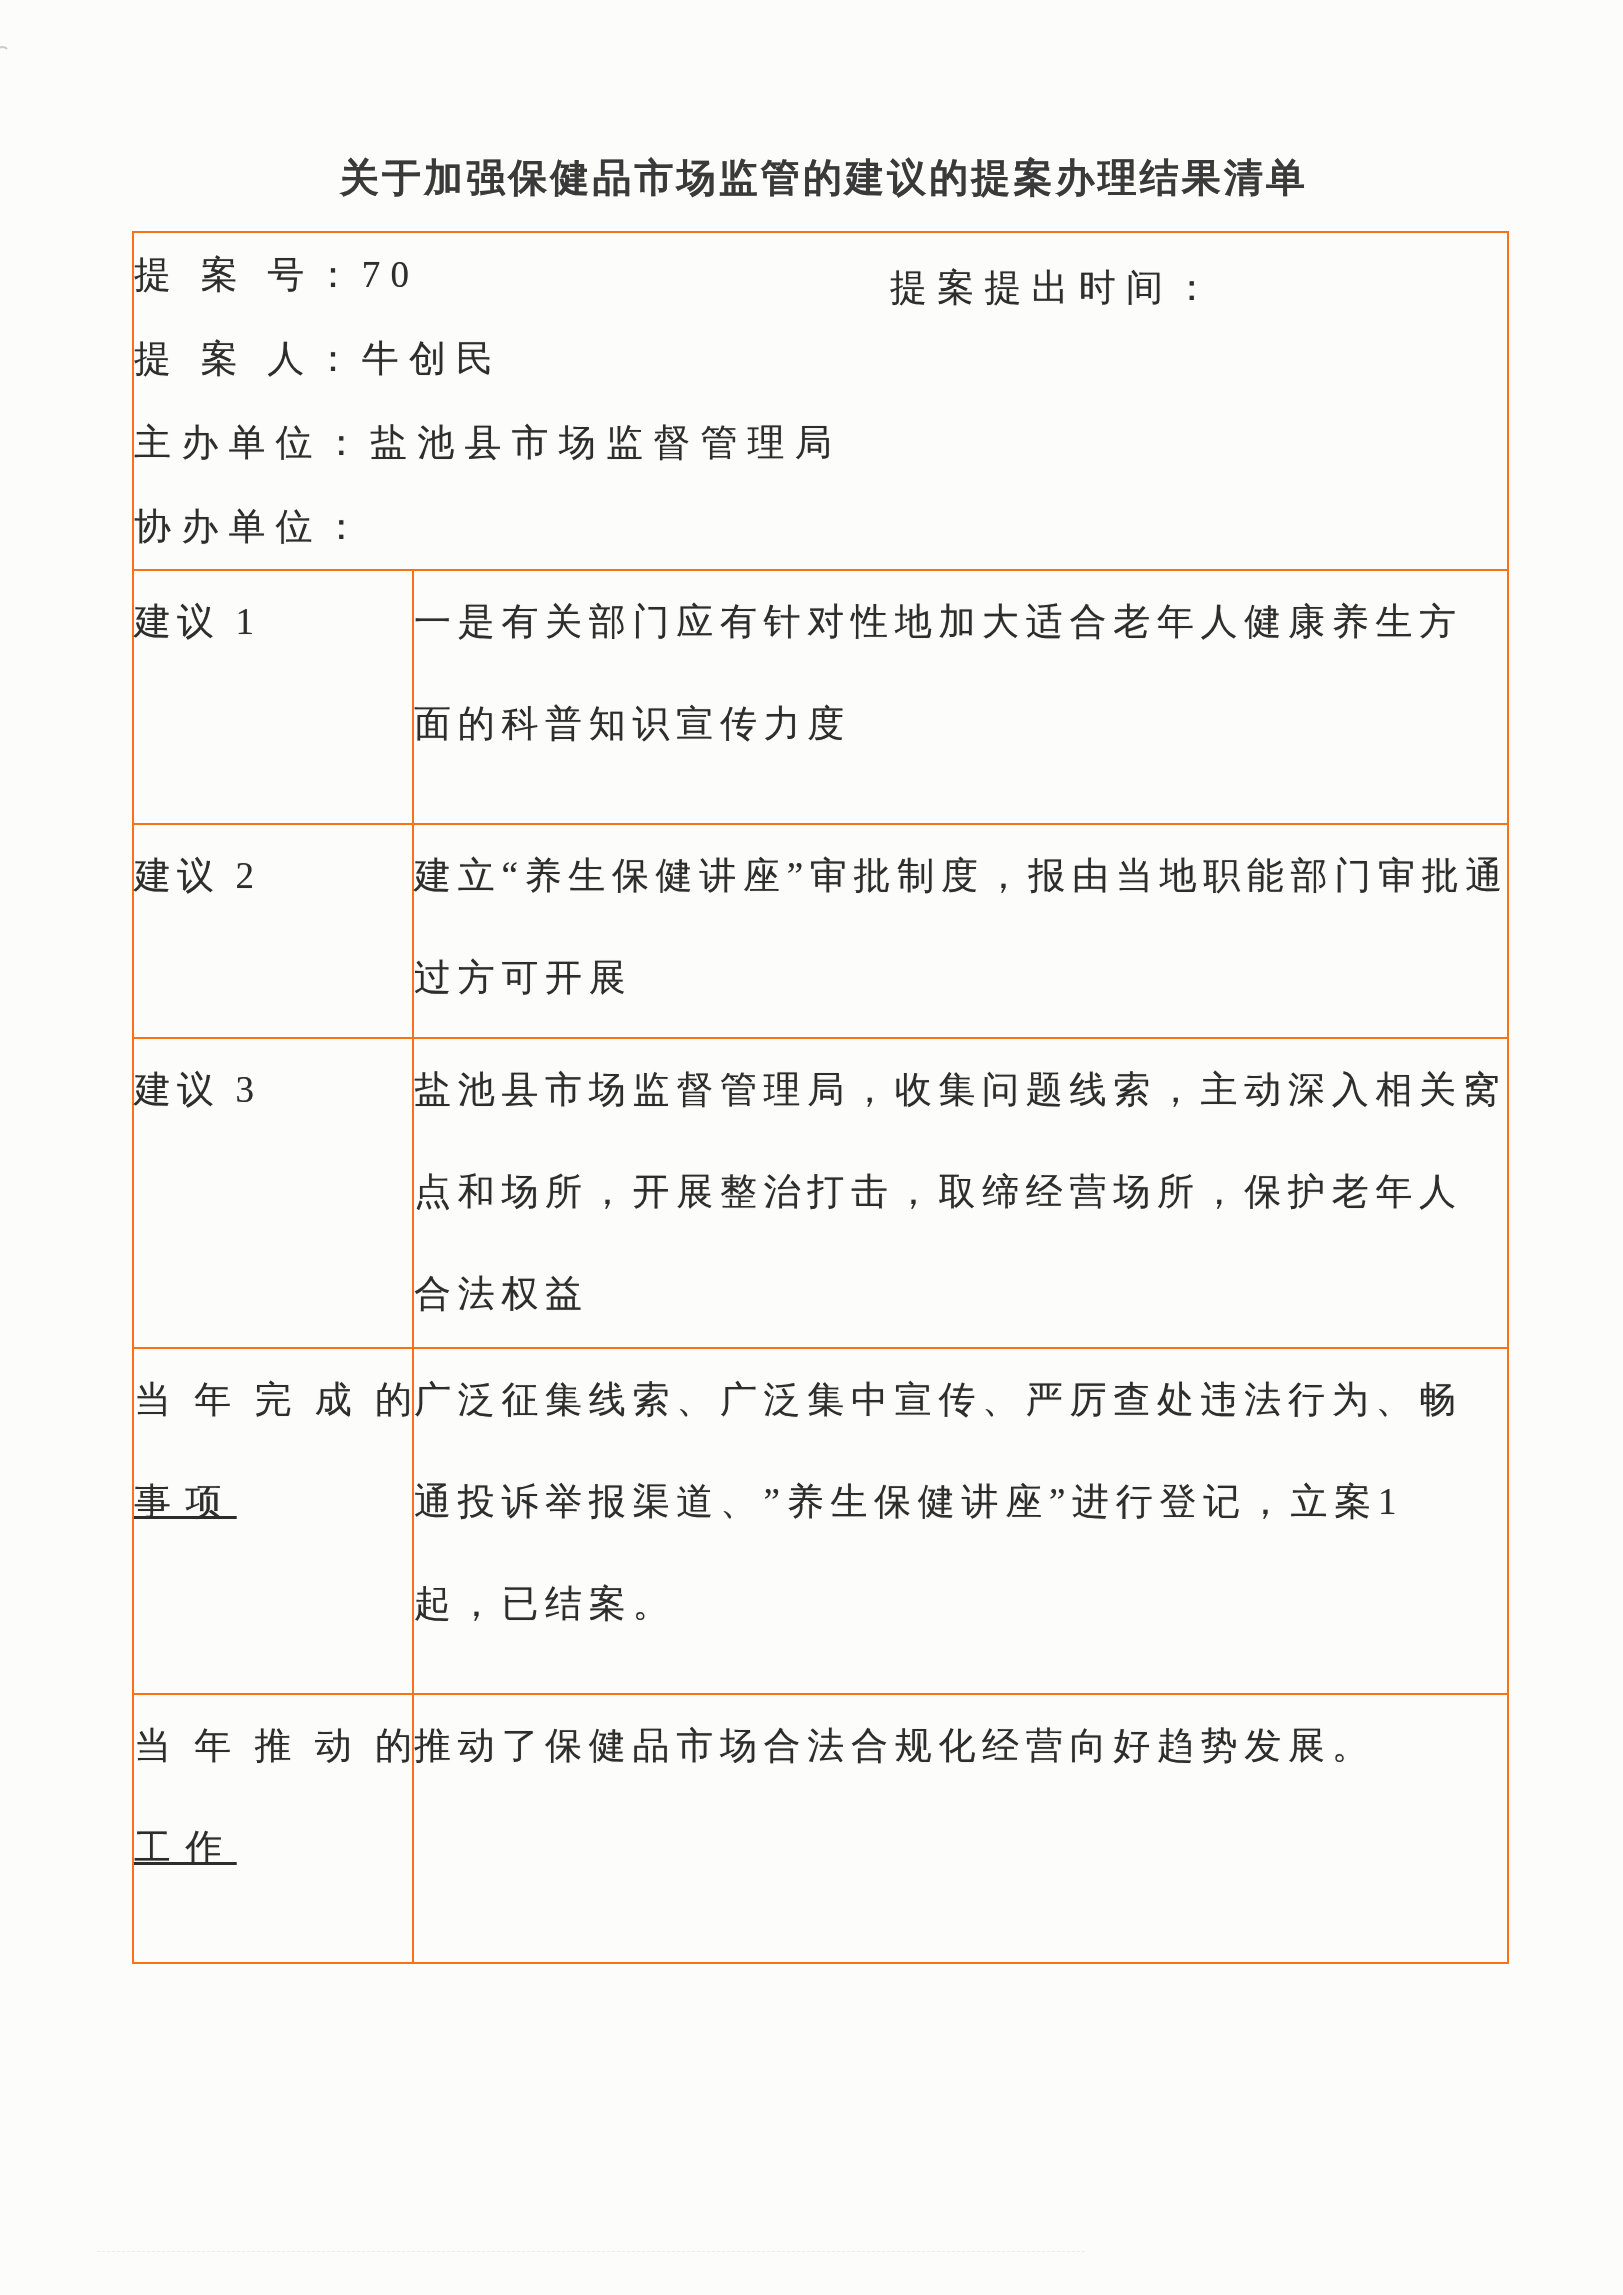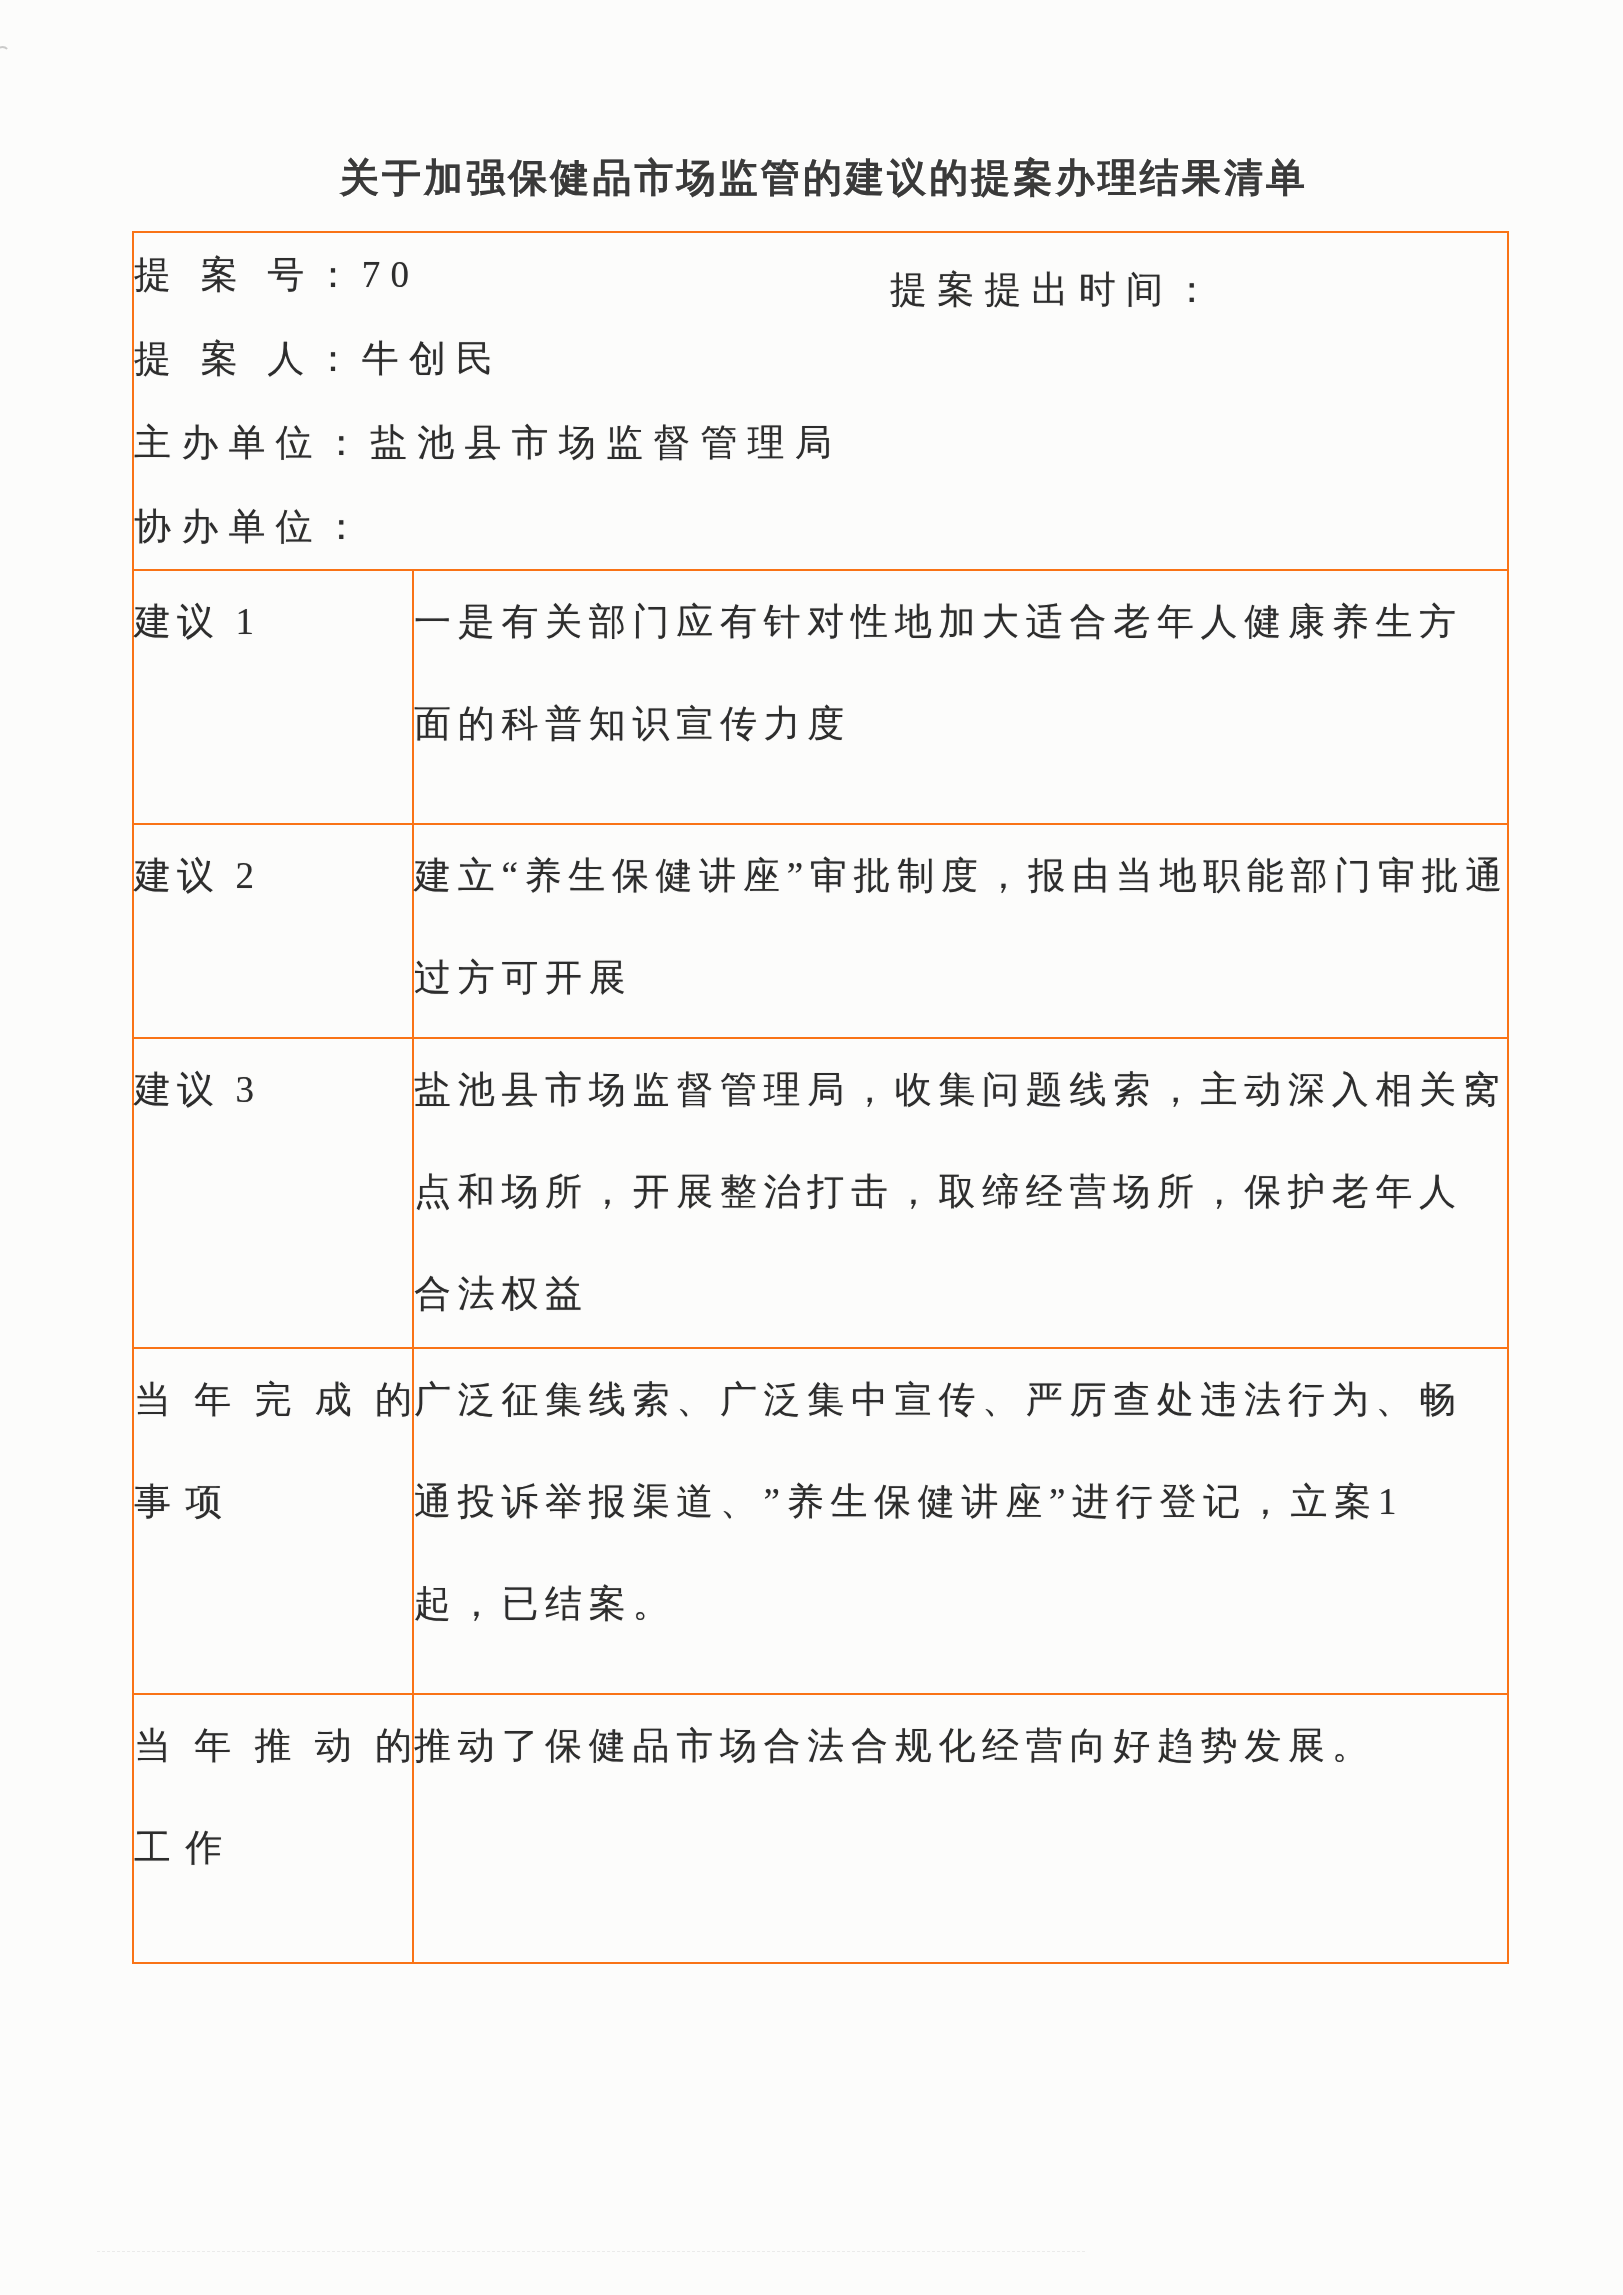--- a/index.html
+++ b/index.html
@@ -82,20 +82,21 @@
     letter-spacing: 10.2px;
     text-shadow: 0 0 0.8px rgba(45,45,45,0.45);
   }
   .h-line { line-height: 84px; white-space: nowrap; }
   .h-right {
     position: absolute;
     left: 756px;
     top: 15.4px;
     line-height: 84px;
     white-space: nowrap;
+    font-family: Liberation Mono, monospace;
   }
 
   
   tr.r1 td { height: 254px; }
   tr.r2 td { height: 214px; }
   tr.r3 td { height: 310px; }
   tr.r4 td { height: 346px; border-radius: 26px; }
   tr.r5 td { height: 269px; }
 
   td.label-cell {
@@ -109,20 +110,21 @@
     white-space: nowrap;
   }
   .lbl.spread {
     white-space: normal;
     text-align: justify;
     text-align-last: justify;
     letter-spacing: 0;
   }
   .lbl.second {
     letter-spacing: 14.3px;
+    text-decoration: underline;
   }
 
   td.content-cell {
     padding: 2.6px 15.4px 0 23.5px;
     font-size: 37px;
     text-shadow: 0 0 0.8px rgba(45,45,45,0.45);
   }
   .cl {
     line-height: 102px;
     letter-spacing: 6.7px;

